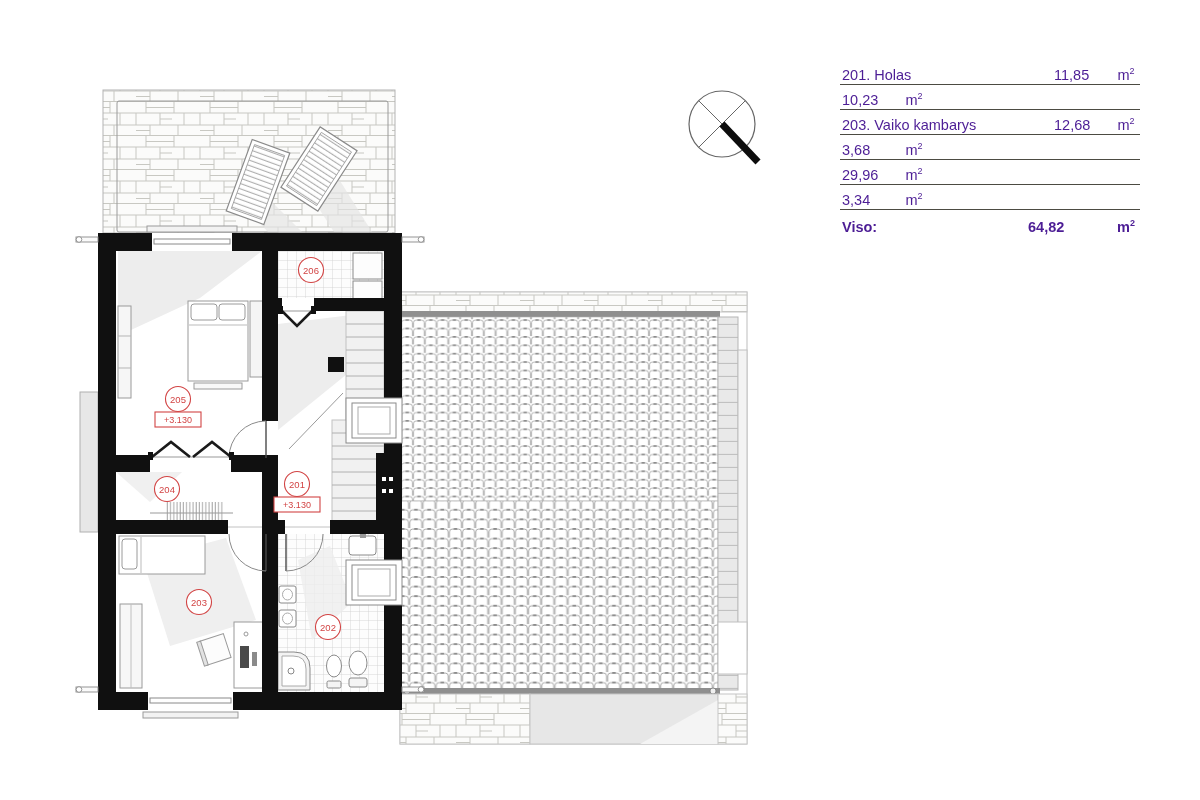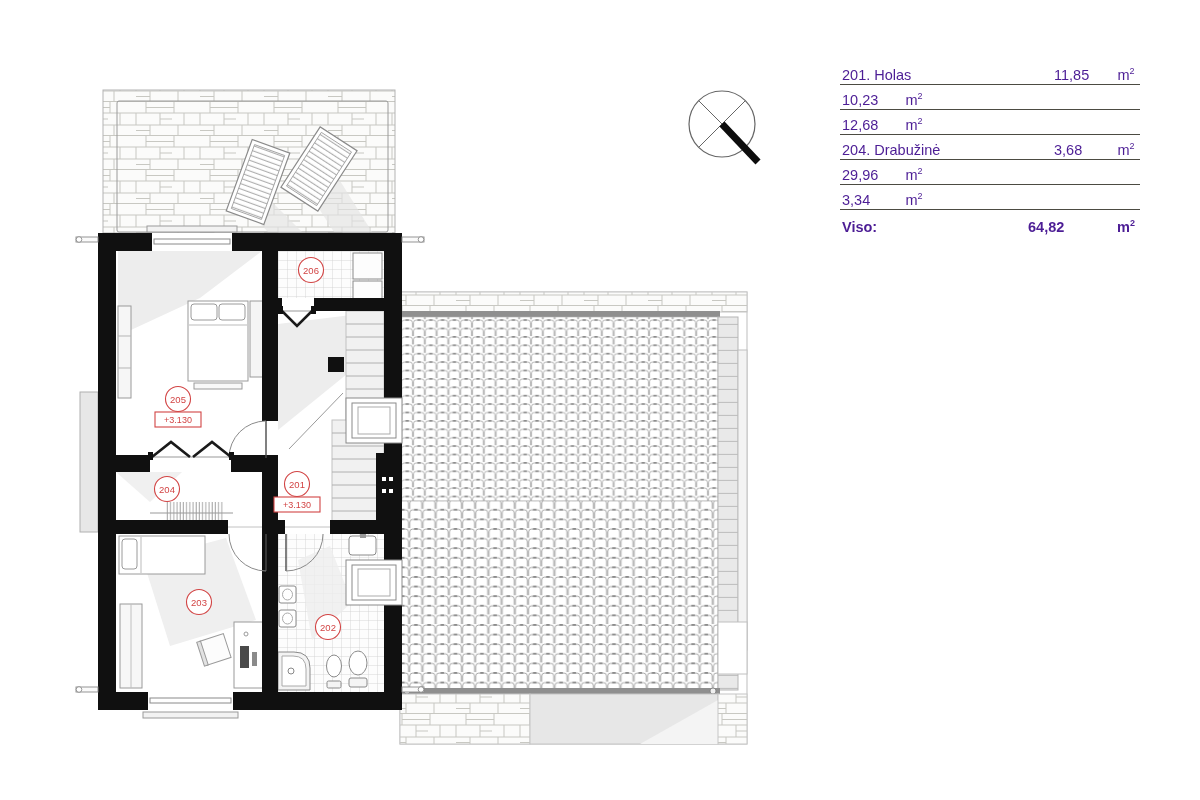--- a/index.html
+++ b/index.html
@@ -314,25 +314,25 @@
     <div class="legend-row">
       <span class="lbl">201. Holas</span>
       <span class="val">11,85</span>
       <span class="unit"><span>m</span><sup>2</sup></span>
     </div>
     <div class="legend-row">
       <span class="val">10,23</span>
       <span class="unit"><span>m</span><sup>2</sup></span>
     </div>
     <div class="legend-row">
+      <span class="lbl">203. Vaiko kambarys</span>
       <span class="val">12,68</span>
       <span class="unit"><span>m</span><sup>2</sup></span>
     </div>
     <div class="legend-row">
-      <span class="lbl">204. Drabužinė</span>
       <span class="val">3,68</span>
       <span class="unit"><span>m</span><sup>2</sup></span>
     </div>
     <div class="legend-row">
       <span class="val">29,96</span>
       <span class="unit"><span>m</span><sup>2</sup></span>
     </div>
     <div class="legend-row">
       <span class="val">3,34</span>
       <span class="unit"><span>m</span><sup>2</sup></span>

